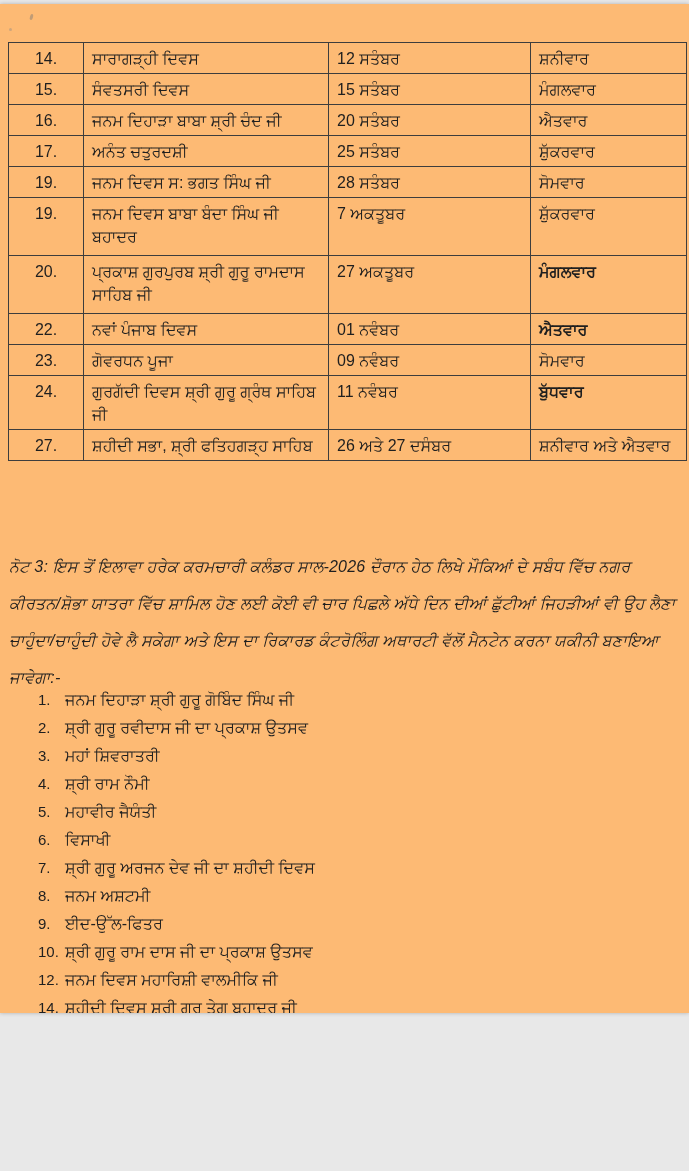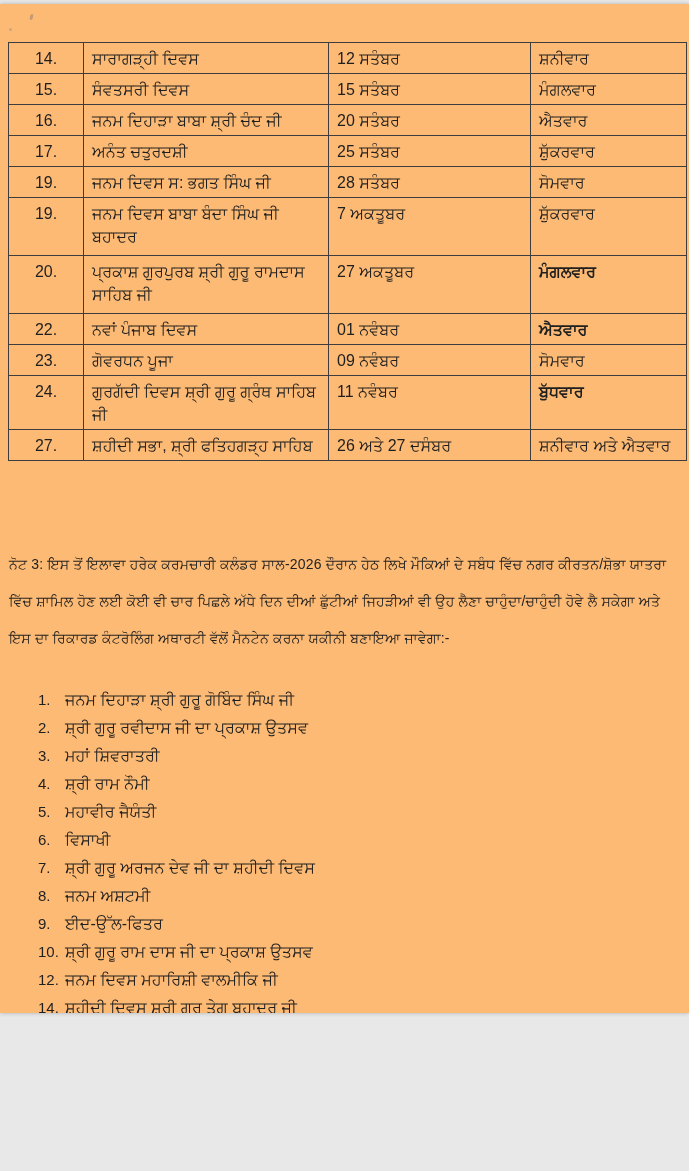--- a/index.html
+++ b/index.html
@@ -40,24 +40,25 @@
     overflow:hidden;
   }
   td.c-sno{width:58px;text-align:center;padding-left:2px;padding-right:2px;}
   td.c-event{width:228px;}
   td.c-date{width:185px;}
   td.c-day{width:139px;}
   tr.h2 td{height:50px;}
   .bold{font-weight:bold;}
   .note{
     position:absolute;top:528px;left:9px;width:672px;
-    font-size:14px;
+    font-size:16px;
     line-height:37px;
     text-align:left;
     letter-spacing:.2px;
+    font-style:italic;
   }
   .occasions{
     position:absolute;top:682px;left:38px;width:560px;
     font-size:16px;
   }
   .occ-item{
     display:flex;
     align-items:baseline;
     line-height:28px;
     margin-bottom:0;

